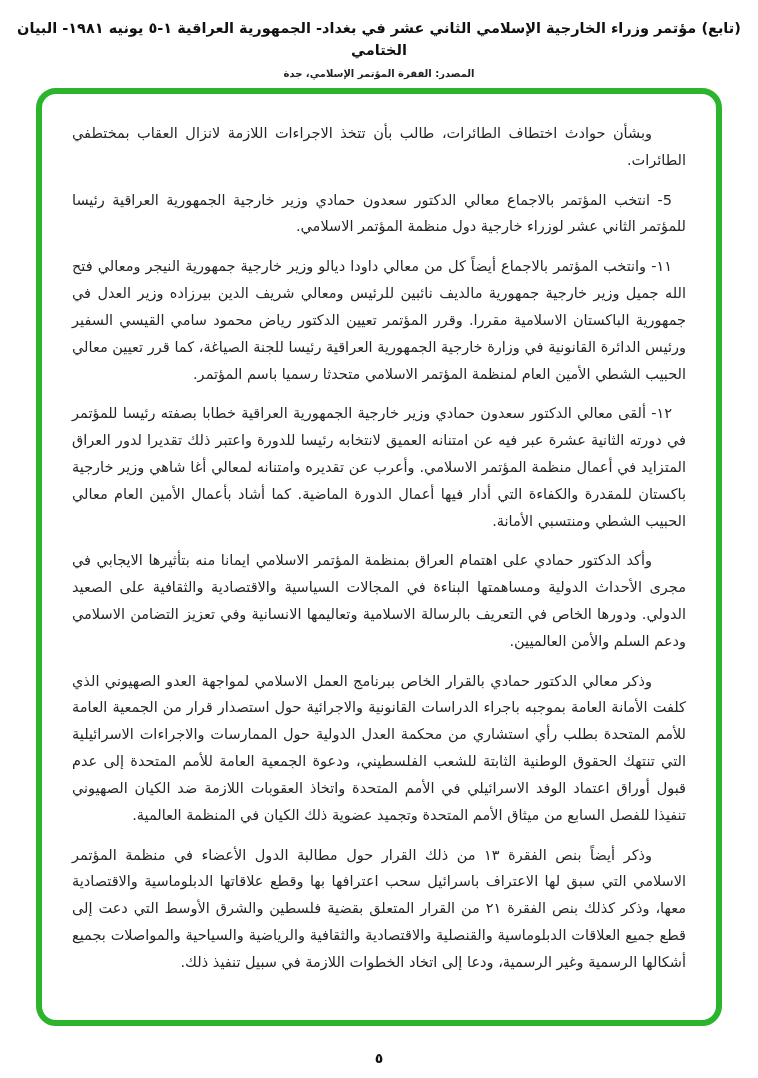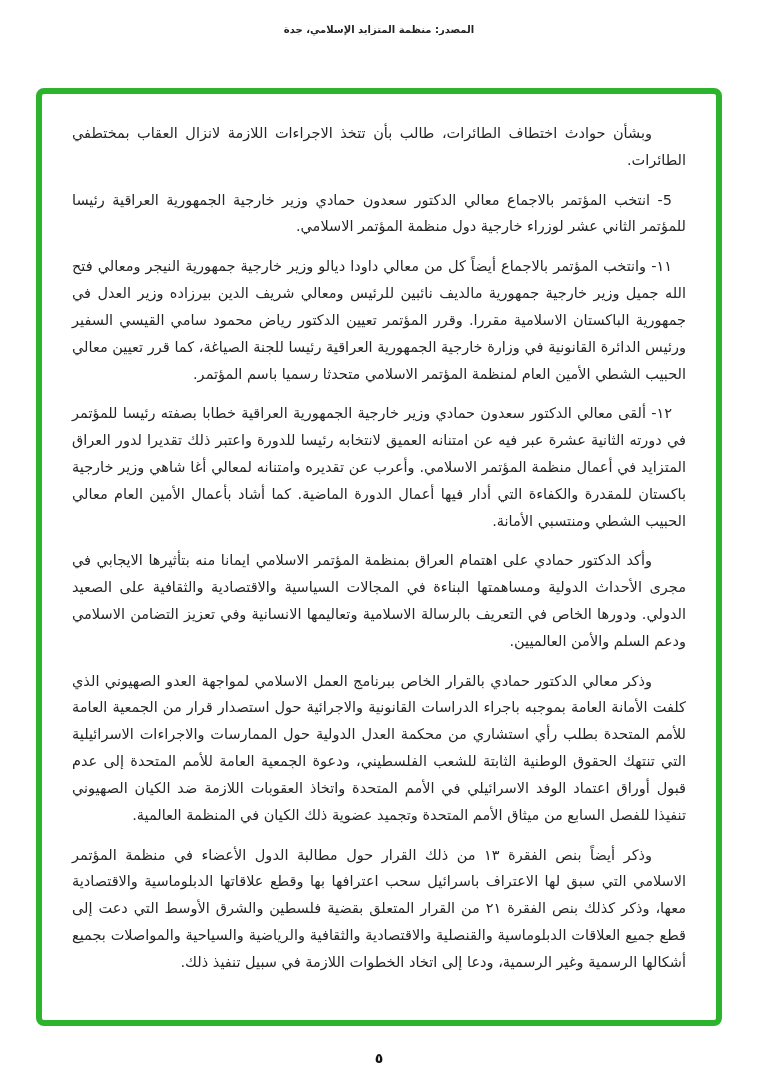--- a/index.html
+++ b/index.html
@@ -37,21 +37,21 @@
     font-weight: bold;
     color: #222;
   }
   .frame {
     position: absolute;
     left: 36px;
     right: 36px;
     top: 88px;
     bottom: 52px;
     border: 6px solid #2cb42c;
-    border-radius: 8px;
+    border-radius: 20px;
     background: #ffffff;
     padding: 26px 30px 20px 30px;
     direction: rtl;
     overflow: hidden;
   }
   .doc-body {
     font-size: 14.5px;
     line-height: 1.85;
     text-align: justify;
     color: #262626;
@@ -73,21 +73,22 @@
     font-weight: bold;
     color: #111;
   }
 </style>
 </head>
 <body>
 
 <div class="page">
 
   <div class="header">
-    <div class="header-source">المصدر: منظمة المتزايد الإسلامي، جدة</div>
+    <div class="header-title">(تابع) مؤتمر وزراء الخارجية الإسلامي الثاني عشر في بغداد- الجمهورية العراقية ١-٥ يونيه ١٩٨١- البيان الختامي</div>
+    <div class="header-source">المصدر: الفقرة المؤتمر الإسلامي، جدة</div>
   </div>
 
   <div class="frame">
     <div class="doc-body">
       <p>وبشأن حوادث اختطاف الطائرات، طالب بأن تتخذ الاجراءات اللازمة لانزال العقاب بمختطفي الطائرات.</p>
       <p class="numbered">5- انتخب المؤتمر بالاجماع معالي الدكتور سعدون حمادي وزير خارجية الجمهورية العراقية رئيسا للمؤتمر الثاني عشر لوزراء خارجية دول منظمة المؤتمر الاسلامي.</p>
       <p class="numbered">١١- وانتخب المؤتمر بالاجماع أيضاً كل من معالي داودا ديالو وزير خارجية جمهورية النيجر ومعالي فتح الله جميل وزير خارجية جمهورية مالديف نائبين للرئيس ومعالي شريف الدين بيرزاده وزير العدل في جمهورية الباكستان الاسلامية مقررا. وقرر المؤتمر تعيين الدكتور رياض محمود سامي القيسي السفير ورئيس الدائرة القانونية في وزارة خارجية الجمهورية العراقية رئيسا للجنة الصياغة، كما قرر تعيين معالي الحبيب الشطي الأمين العام لمنظمة المؤتمر الاسلامي متحدثا رسميا باسم المؤتمر.</p>
       <p class="numbered">١٢- ألقى معالي الدكتور سعدون حمادي وزير خارجية الجمهورية العراقية خطابا بصفته رئيسا للمؤتمر في دورته الثانية عشرة عبر فيه عن امتنانه العميق لانتخابه رئيسا للدورة واعتبر ذلك تقديرا لدور العراق المتزايد في أعمال منظمة المؤتمر الاسلامي. وأعرب عن تقديره وامتنانه لمعالي أغا شاهي وزير خارجية باكستان للمقدرة والكفاءة التي أدار فيها أعمال الدورة الماضية. كما أشاد بأعمال الأمين العام معالي الحبيب الشطي ومنتسبي الأمانة.</p>
       <p>وأكد الدكتور حمادي على اهتمام العراق بمنظمة المؤتمر الاسلامي ايمانا منه بتأثيرها الايجابي في مجرى الأحداث الدولية ومساهمتها البناءة في المجالات السياسية والاقتصادية والثقافية على الصعيد الدولي. ودورها الخاص في التعريف بالرسالة الاسلامية وتعاليمها الانسانية وفي تعزيز التضامن الاسلامي ودعم السلم والأمن العالميين.</p>
       <p>وذكر معالي الدكتور حمادي بالقرار الخاص ببرنامج العمل الاسلامي لمواجهة العدو الصهيوني الذي كلفت الأمانة العامة بموجبه باجراء الدراسات القانونية والاجرائية حول استصدار قرار من الجمعية العامة للأمم المتحدة بطلب رأي استشاري من محكمة العدل الدولية حول الممارسات والاجراءات الاسرائيلية التي تنتهك الحقوق الوطنية الثابتة للشعب الفلسطيني، ودعوة الجمعية العامة للأمم المتحدة إلى عدم قبول أوراق اعتماد الوفد الاسرائيلي في الأمم المتحدة واتخاذ العقوبات اللازمة ضد الكيان الصهيوني تنفيذا للفصل السابع من ميثاق الأمم المتحدة وتجميد عضوية ذلك الكيان في المنظمة العالمية.</p>

